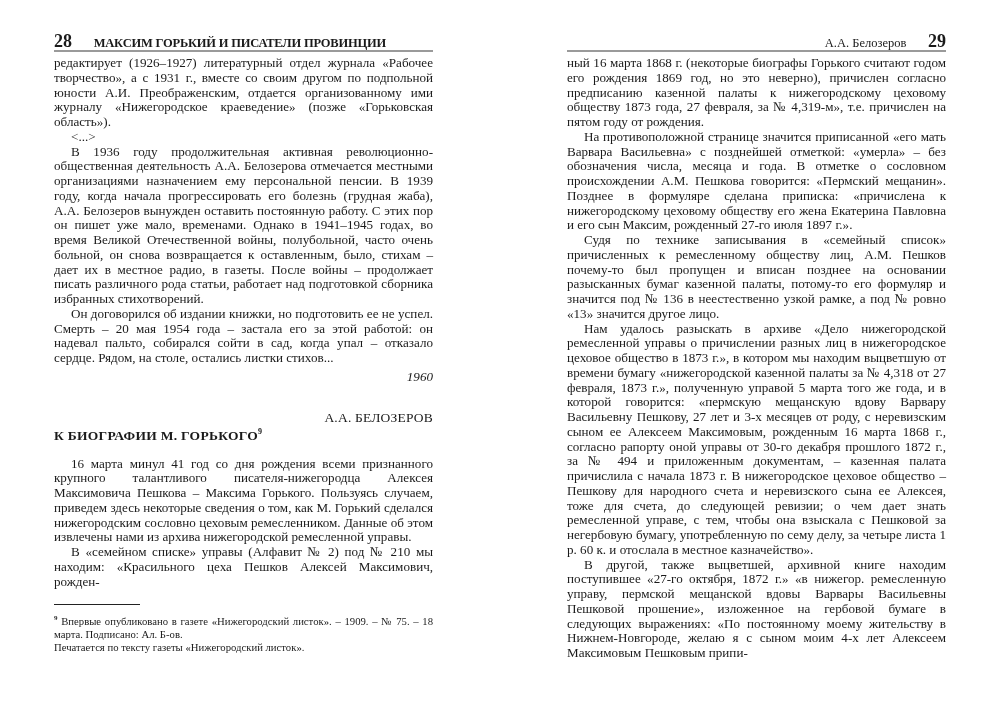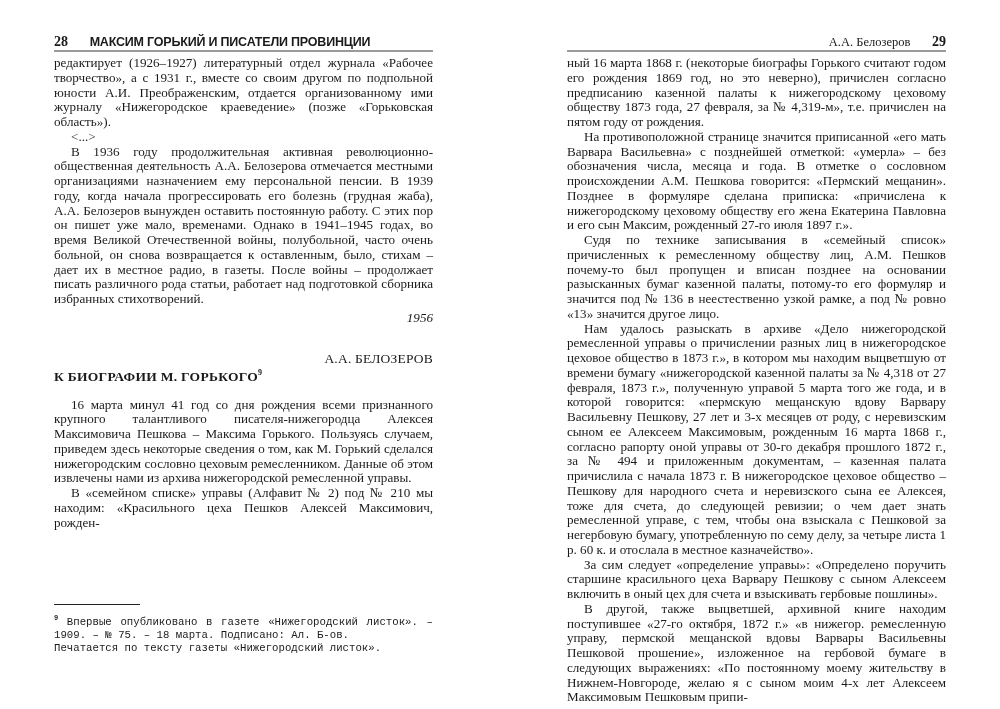--- a/index.html
+++ b/index.html
@@ -3,54 +3,55 @@
 <meta charset="utf-8">
 <style>
   html, body { margin: 0; padding: 0; background: #ffffff; }
   body { width: 1000px; height: 709px; position: relative; overflow: hidden;
          font-family: "DejaVu Serif", "Liberation Serif", serif; color: #1a1a1a; }
   .page { position: absolute; top: 0; height: 709px; }
   .page-left { left: 54px; width: 379px; }
   .page-right { left: 567px; width: 379px; }
   .running-head { position: absolute; top: 33px; left: 0; right: 0; height: 17px;
                   font-size: 11.5px; line-height: 17px; border-bottom: 2px solid #9a9a9a; }
-  .running-head .num { font-weight: bold; font-family: "Liberation Serif", serif; font-size: 14px; }
+  .running-head .num { font-weight: bold; font-family: "Liberation Serif", serif; font-size: 18px; }
   .page-left .running-head .num { margin-right: 18px; }
-  .page-left .running-head .title { font-weight: bold; font-family: Liberation Sans, sans-serif; font-size: 12.5px; letter-spacing: -0.2px; }
+  .page-left .running-head .title { font-weight: bold; font-family: Liberation Serif, serif; font-size: 12.5px; letter-spacing: -0.2px; }
   .page-right .running-head { text-align: right; }
   .page-right .running-head .author { font-family: "Liberation Serif", serif; font-size: 12.5px; margin-right: 18px; }
   .body { position: absolute; top: 56px; left: 0; right: 0;
           font-family: "Liberation Serif", serif; font-size: 13.1px; line-height: 14.75px;
           text-align: justify; hyphens: manual; }
   .body p { margin: 0; text-indent: 17px; }
   .body p.noindent { text-indent: 0; }
   .body .ellipsis { text-indent: 17px; }
   .date { text-align: right; font-style: italic; margin-top: 4px !important; text-indent: 0 !important; }
   .article-author { text-align: right; text-indent: 0 !important; margin-top: 26px !important; font-size: 13.5px; letter-spacing: 0.2px; }
   .article-title { text-align: left; text-indent: 0 !important; font-weight: bold; font-size: 13.5px; letter-spacing: 0.3px; margin-bottom: 13px !important; }
   .article-title sup { font-size: 8px; vertical-align: super; }
   .footnote-rule { position: absolute; top: 604px; left: 0; width: 86px; border-top: 1px solid #222; }
-  .footnotes { position: absolute; top: 612px; left: 0; right: 0; font-family: Liberation Mono, monospace;
+  .footnotes { position: absolute; top: 612px; left: 0; right: 0; font-family: Liberation Serif, serif;
                font-size: 10.7px; line-height: 13.3px; text-align: justify; }
   .footnotes p { margin: 0; }
   .footnotes sup { font-size: 7px; font-weight: bold; }
 </style>
 </head>
 <body>
 
 <div class="page page-left">
   <div class="running-head">
     <span class="num">28</span>
     <span class="title">МАКСИМ ГОРЬКИЙ И ПИСАТЕЛИ ПРОВИНЦИИ</span>
   </div>
   <div class="body">
     <p class="noindent">редактирует (1926–1927) литературный отдел журнала «Рабочее творчество», а с 1931 г., вместе со своим другом по подпольной юности А.И. Преображенским, отдается организованному ими журналу «Нижегородское краеведение» (позже «Горьковская область»).</p>
     <p class="ellipsis">&lt;...&gt;</p>
     <p>В 1936 году продолжительная активная революционно-общественная деятельность А.А. Белозерова отмечается местными организациями назначением ему персональной пенсии. В 1939 году, когда начала прогрессировать его болезнь (грудная жаба), А.А. Белозеров вынужден оставить постоянную работу. С этих пор он пишет уже мало, временами. Однако в 1941–1945 годах, во время Великой Отечественной войны, полубольной, часто очень больной, он снова возвращается к оставленным, было, стихам – дает их в местное радио, в газеты. После войны – продолжает писать различного рода статьи, работает над подготовкой сборника избранных стихотворений.</p>
-    <p class="date">1956</p>
+    <p>Он договорился об издании книжки, но подготовить ее не успел. Смерть – 20 мая 1954 года – застала его за этой работой: он надевал пальто, собирался сойти в сад, когда упал – отказало сердце. Рядом, на столе, остались листки стихов...</p>
+    <p class="date">1960</p>
     <p class="article-author">А.А. БЕЛОЗЕРОВ</p>
     <p class="article-title"><span>К БИОГРАФИИ М. ГОРЬКОГО</span><sup>9</sup></p>
     <p>16 марта минул 41 год со дня рождения всеми признанного крупного талантливого писателя-нижегородца Алексея Максимовича Пешкова – Максима Горького. Пользуясь случаем, приведем здесь некоторые сведения о том, как М. Горький сделался нижегородским сословно цеховым ремесленником. Данные об этом извлечены нами из архива нижегородской ремесленной управы.</p>
     <p>В «семейном списке» управы (Алфавит № 2) под № 210 мы находим: «Красильного цеха Пешков Алексей Максимович, рожден-</p>
   </div>
   <div class="footnote-rule"></div>
   <div class="footnotes">
     <p><sup>9</sup><span> Впервые опубликовано в газете «Нижегородский листок». – 1909. – № 75. – 18 марта. Подписано: Ал. Б-ов.</span></p>
     <p><span>Печатается по тексту газеты «Нижегородский листок».</span></p>
   </div>
@@ -59,16 +60,15 @@
 <div class="page page-right">
   <div class="running-head">
     <span class="author">А.А. Белозеров</span>
     <span class="num">29</span>
   </div>
   <div class="body">
     <p class="noindent">ный 16 марта 1868 г. (некоторые биографы Горького считают годом его рождения 1869 год, но это неверно), причислен согласно предписанию казенной палаты к нижегородскому цеховому обществу 1873 года, 27 февраля, за № 4,319-м», т.е. причислен на пятом году от рождения.</p>
     <p>На противоположной странице значится приписанной «его мать Варвара Васильевна» с позднейшей отметкой: «умерла» – без обозначения числа, месяца и года. В отметке о сословном происхождении А.М. Пешкова говорится: «Пермский мещанин». Позднее в формуляре сделана приписка: «причислена к нижегородскому цеховому обществу его жена Екатерина Павловна и его сын Максим, рожденный 27-го июля 1897 г.».</p>
     <p>Судя по технике записывания в «семейный список» причисленных к ремесленному обществу лиц, А.М. Пешков почему-то был пропущен и вписан позднее на основании разысканных бумаг казенной палаты, потому-то его формуляр и значится под № 136 в неестественно узкой рамке, а под № ровно «13» значится другое лицо.</p>
     <p>Нам удалось разыскать в архиве «Дело нижегородской ремесленной управы о причислении разных лиц в нижегородское цеховое общество в 1873 г.», в котором мы находим выцветшую от времени бумагу «нижегородской казенной палаты за № 4,318 от 27 февраля, 1873 г.», полученную управой 5 марта того же года, и в которой говорится: «пермскую мещанскую вдову Варвару Васильевну Пешкову, 27 лет и 3-х месяцев от роду, с неревизским сыном ее Алексеем Максимовым, рожденным 16 марта 1868 г., согласно рапорту оной управы от 30-го декабря прошлого 1872 г., за № 494 и приложенным документам, – казенная палата причислила с начала 1873 г. В нижегородское цеховое общество – Пешкову для народного счета и неревизского сына ее Алексея, тоже для счета, до следующей ревизии; о чем дает знать ремесленной управе, с тем, чтобы она взыскала с Пешковой за негербовую бумагу, употребленную по сему делу, за четыре листа 1 р. 60 к. и отослала в местное казначейство».</p>
-    <p>За сим следует «определение управы»: «Определено поручить старшине красильного цеха Варвару Пешкову с сыном Алексеем включить в оный цех для счета и взыскивать гербовые пошлины».</p>
     <p>В другой, также выцветшей, архивной книге находим поступившее «27-го октября, 1872 г.» «в нижегор. ремесленную управу, пермской мещанской вдовы Варвары Васильевны Пешковой прошение», изложенное на гербовой бумаге в следующих выражениях: «По постоянному моему жительству в Нижнем-Новгороде, желаю я с сыном моим 4-х лет Алексеем Максимовым Пешковым припи-</p>
   </div>
 </div>
 
 </body></html>

